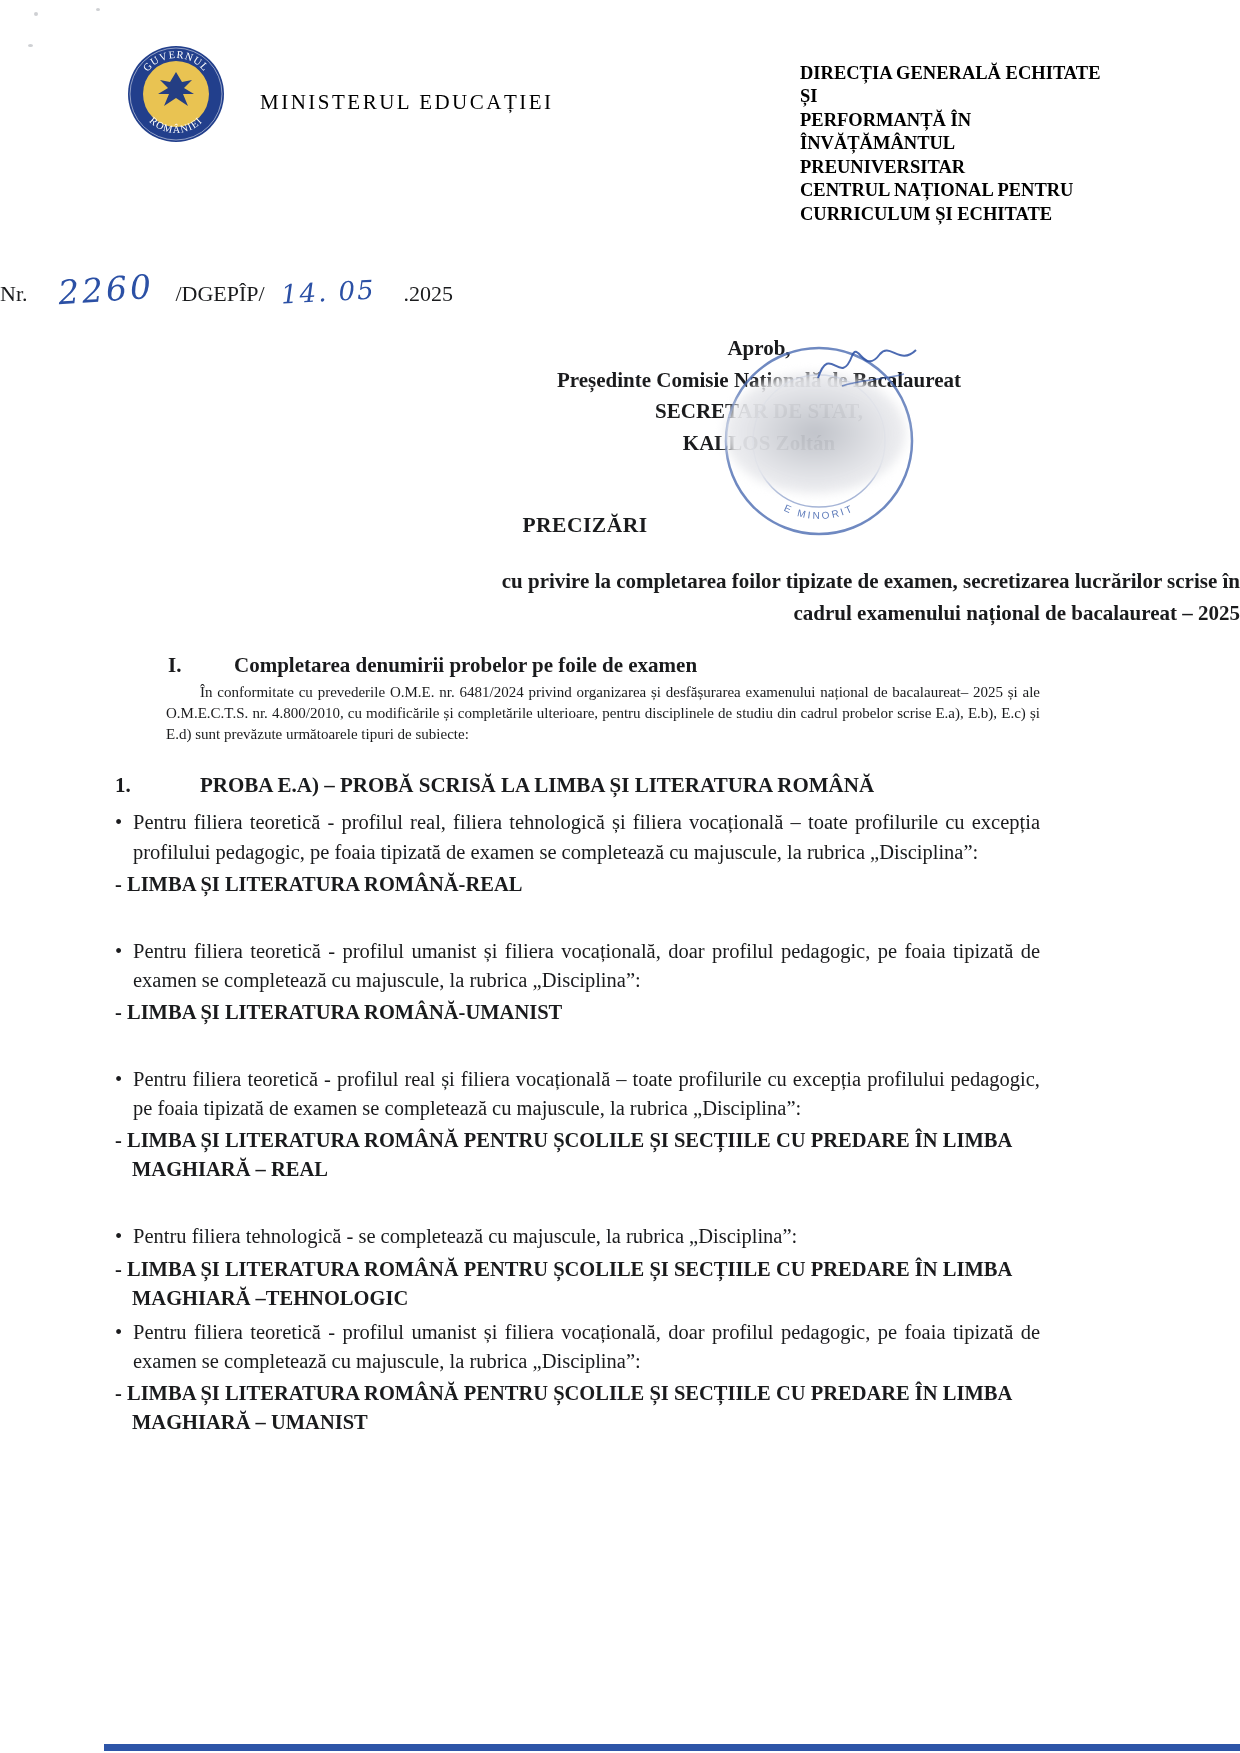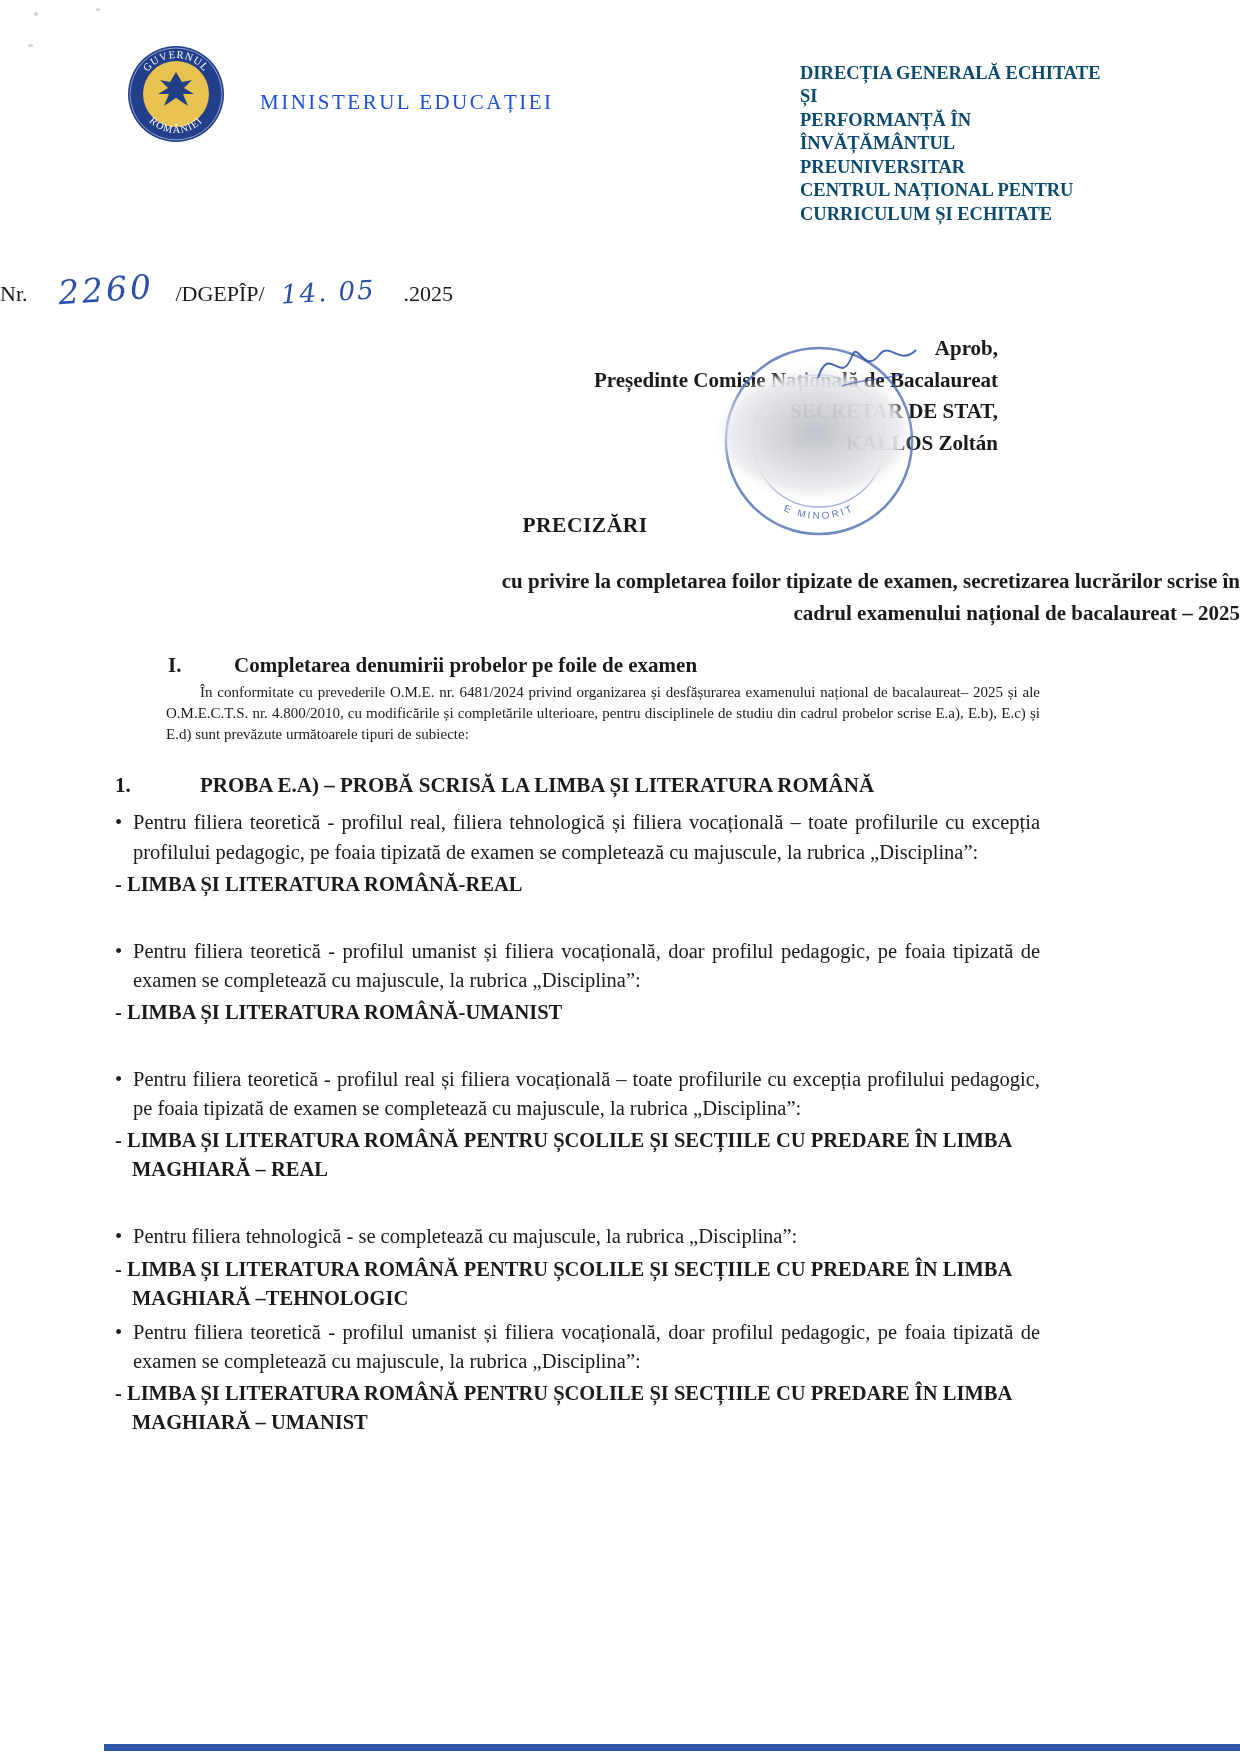--- a/index.html
+++ b/index.html
@@ -7,33 +7,33 @@
   .page {
     position:relative; width:1240px; height:1753px; margin:0 auto;
     background:#ffffff; overflow:hidden;
     font-family:"Liberation Serif","DejaVu Serif",serif; color:#1a1b1d;
   }
   
   .header { display:flex; align-items:flex-start; padding:44px 118px 0 126px; }
   .logo { width:100px; height:100px; flex:0 0 auto; }
   .ministry {
     margin-left:34px; margin-top:46px; font-size:21px; letter-spacing:2.5px;
-    color:#1d4ed8; font-weight:500; white-space:nowrap;
+    color:#000000; font-weight:500; white-space:nowrap;
   }
   .dept {
     margin-left:auto; width:322px; margin-top:18px;
-    color:#0c4a6e; font-weight:bold; font-size:18.5px; line-height:1.27;
+    color:#000000; font-weight:bold; font-size:18.5px; line-height:1.27;
   }
   
   .nr-line { margin-top:44px; font-size:22px; display:flex; align-items:baseline; }
   .hand { font-family:"DejaVu Serif",serif; font-style:italic; color:#2b50a5; }
   .hand-nr { font-size:33px; margin-left:30px; margin-right:22px; transform:rotate(-4deg); letter-spacing:3px; }
   .hand-date { font-size:26px; margin-left:16px; margin-right:28px; transform:rotate(-3deg); letter-spacing:2px; }
   
-  .approval { margin-top:24px; margin-left:520px; width:478px; text-align:right; font-weight:bold; font-size:21px; line-height:1.5; }
+  .approval { margin-top:24px; margin-left:520px; width:478px; text-align:center; font-weight:bold; font-size:21px; line-height:1.5; }
   
   .doc-title { margin-top:54px; width:1170px; text-align:center; font-weight:bold; font-size:21.5px; letter-spacing:0.5px; }
   .subtitle { margin-top:28px; text-align:right; font-weight:bold; font-size:21px; line-height:1.5; }
   
   .sec1-head { margin-top:24px; padding-left:168px; font-weight:bold; font-size:21px; display:flex; }
   .sec1-head .num { width:66px; flex:0 0 auto; }
   .intro { margin:4px 200px 0 166px; font-size:15px; line-height:1.4; text-align:justify; text-indent:34px; }
   
   .proba-head { margin-top:28px; padding-left:115px; font-size:21px; font-weight:bold; display:flex; }
   .proba-head .num { width:85px; flex:0 0 auto; }

